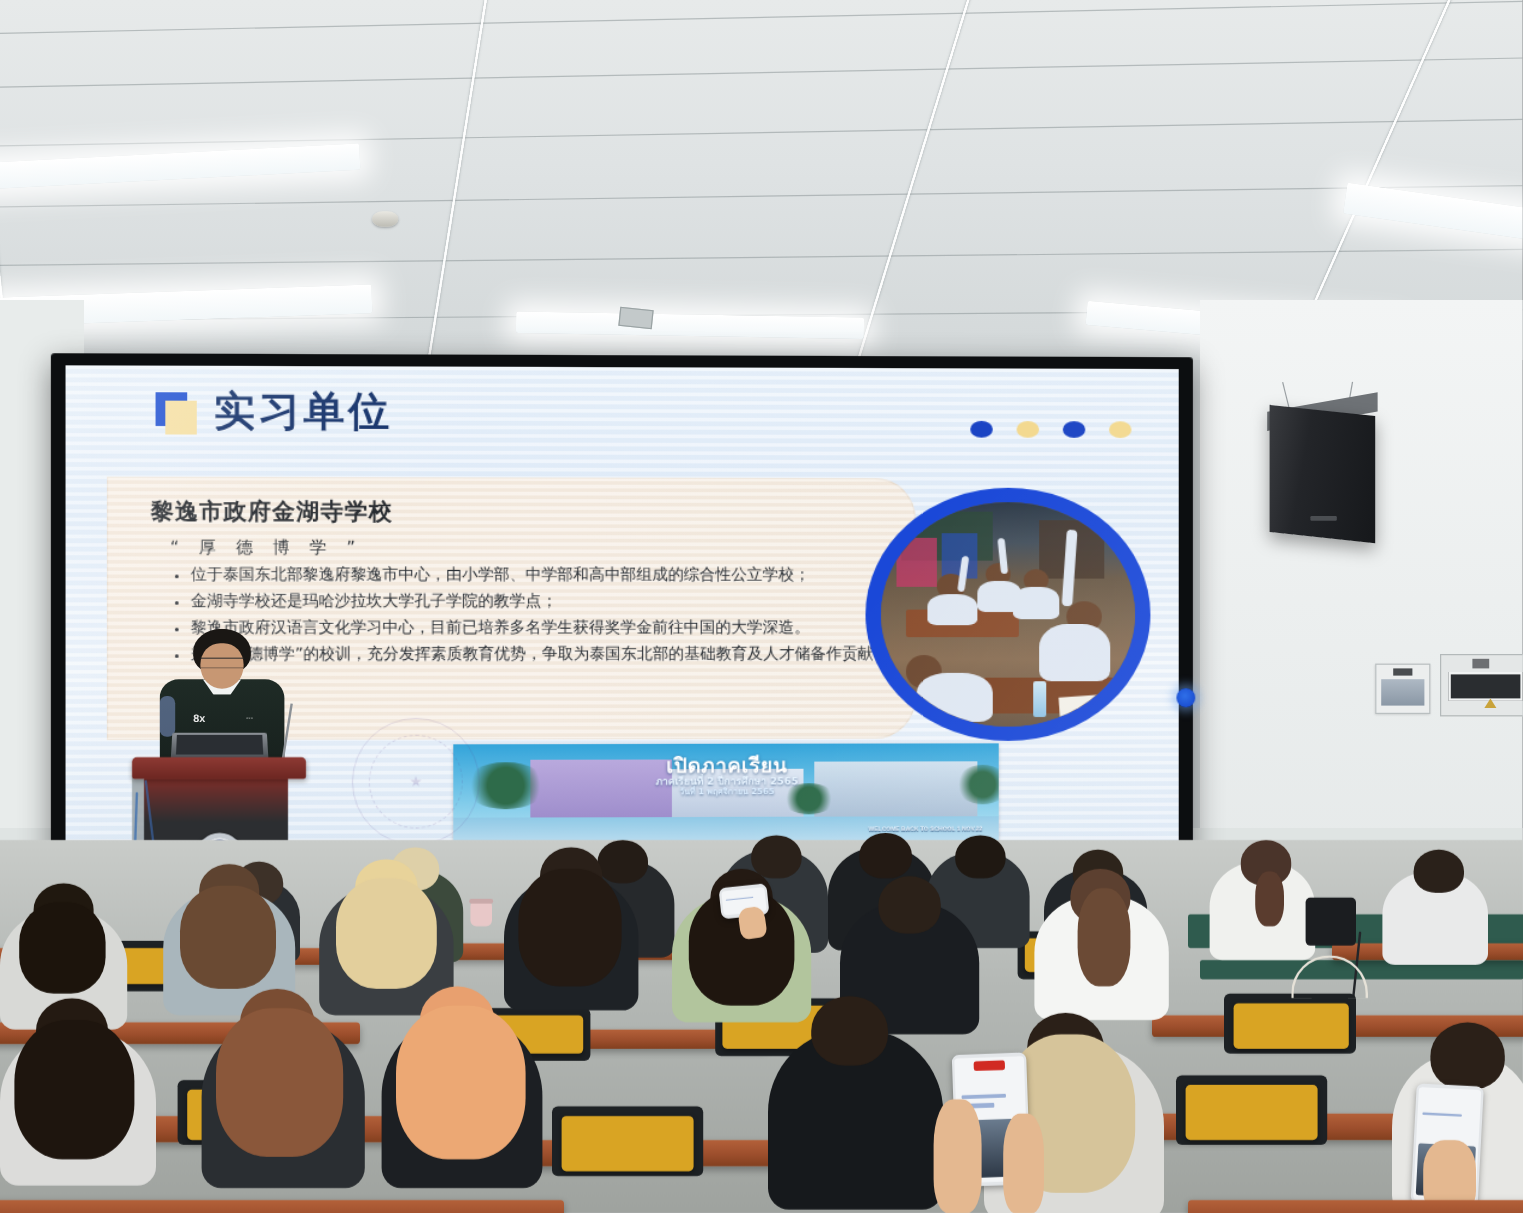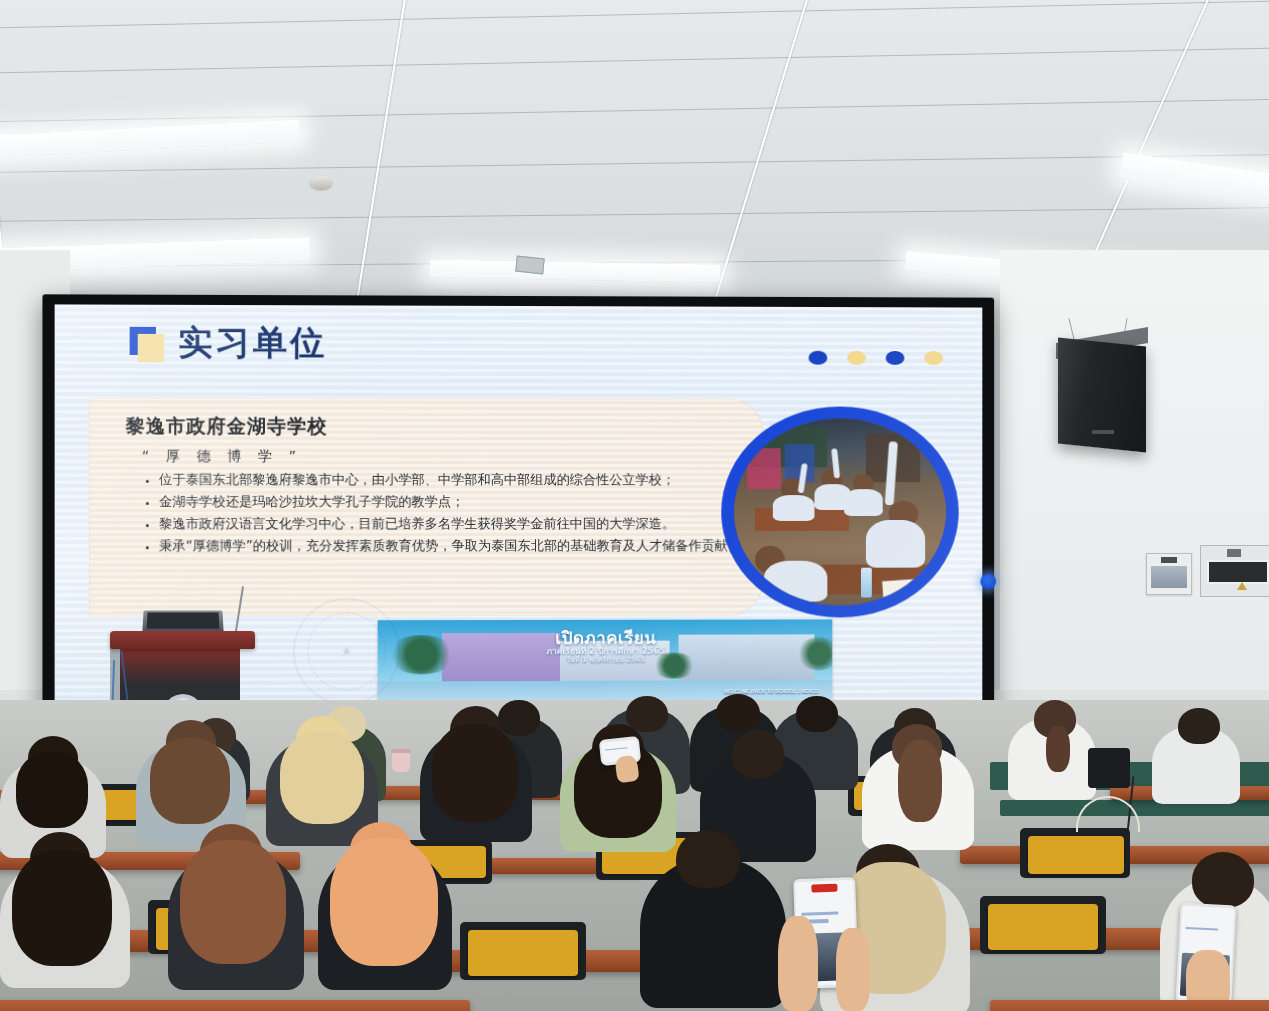--- a/index.html
+++ b/index.html
@@ -324,20 +324,30 @@
       <div class="slide-watermark">
         <div class="wm-inner"></div>
         <div class="wm-star"></div>
       </div>
 
       <div class="slide-glare"></div>
     </div>
     <div class="small-dot"></div>
   </div>
 
+  <div class="presenter">
+    <div class="pr-body"></div>
+    <div class="pr-stripe"></div>
+    <div class="pr-collar"></div>
+    <div class="pr-hair"></div>
+    <div class="pr-face"></div>
+    <div class="pr-glass"></div>
+    <div class="pr-logo8">8x</div>
+    <div class="pr-logoR">◦◦◦</div>
+  </div>
 
   <div class="laptop">
     <div class="laptop-screen"></div>
   </div>
   <div class="mic"></div>
 
   <div class="podium">
     <div class="pod-side"></div>
     <div class="pod-body"></div>
     <div class="pod-top"></div>

